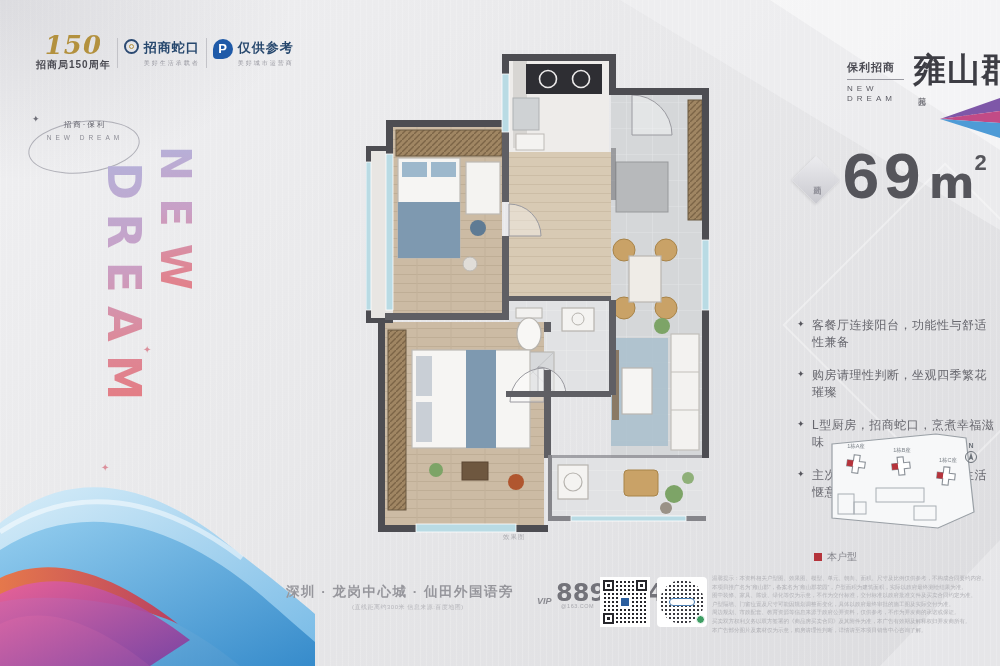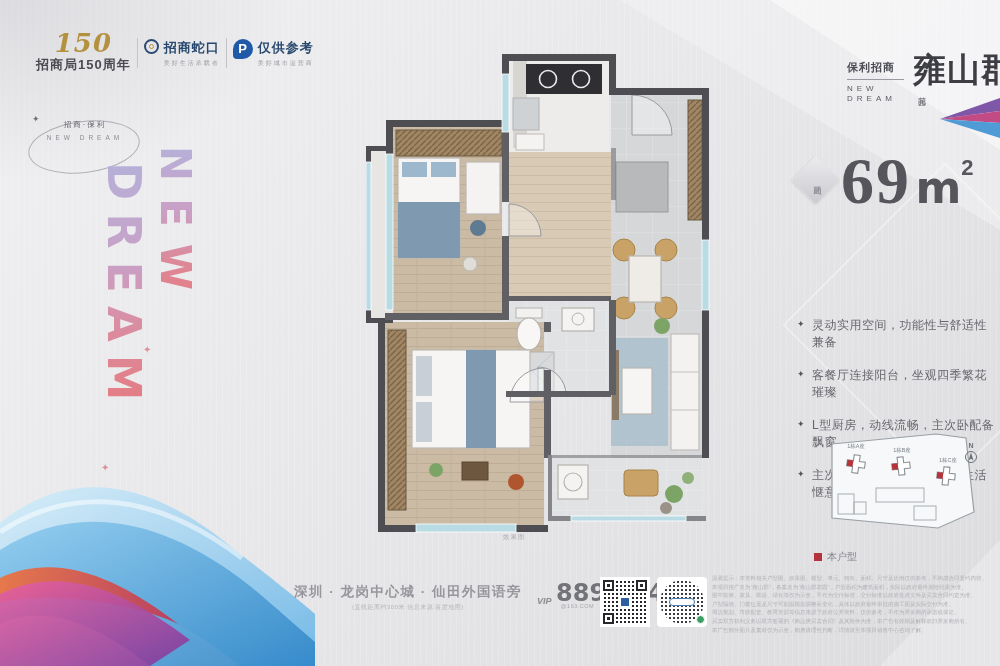--- a/index.html
+++ b/index.html
@@ -13,21 +13,21 @@
     background:radial-gradient(420px 260px at 0% 0%, rgba(40,40,60,.10), rgba(0,0,0,0) 70%); }
   .abs { position:absolute; }
   .z2 { z-index:2; }
   .z3 { z-index:3; }
 
   
   .hdr { left:36px; top:30px; height:46px; display:flex; align-items:center; gap:6px; color:#3e4a60; }
   .logo150 { text-align:center; }
   .logo150 .num { font-family:"DejaVu Serif", serif; font-style:italic; font-weight:bold;
     font-size:26px; color:#b3913e; line-height:22px; letter-spacing:1px; }
-  .logo150 .lbl { font-size:13px; font-weight:bold; color:#4a4a52; letter-spacing:1px; margin-top:2px; }
+  .logo150 .lbl { font-size:10px; font-weight:bold; color:#4a4a52; letter-spacing:1px; margin-top:2px; }
   .hdr .sep { width:1px; height:30px; background:#c3c3c8; }
   .lg { display:flex; align-items:flex-start; gap:5px; }
   .lg .ring { width:15px; height:15px; border:2px solid #2c4a72; border-radius:50%; position:relative; }
   .lg .ring::after { content:""; position:absolute; inset:3px; border:1px solid #b3913e; border-radius:50%; }
   .lg .txt .nm { font-size:13px; font-weight:bold; color:#27486e; letter-spacing:1px; }
   .lg .txt .sl { font-size:6px; color:#9a9aa2; letter-spacing:2px; margin-top:2px; }
   .pmark { width:20px; height:20px; background:#1f5aa8; border-radius:50% 50% 50% 4px;
     color:#fff; font-weight:bold; font-size:13px; display:flex; align-items:center; justify-content:center; }
 
   
@@ -61,21 +61,21 @@
     vertical-align:top; margin-left:2px; }
   .proj .c2 .rec { font-size:6.5px; color:#8f8f96; margin-top:5px; text-align:right; letter-spacing:1px; }
 
   
   .badge { left:799px; top:163px; width:34px; height:34px;
     background:linear-gradient(135deg,#ececef,#c9c9cf); transform:rotate(45deg);
     box-shadow:0 1px 3px rgba(0,0,0,.12); }
   .badge span { position:absolute; inset:0; transform:rotate(-45deg); display:flex; align-items:center;
     justify-content:center; writing-mode:vertical-rl; font-size:8px; letter-spacing:1px; color:#8f8f98; }
   .area { left:841px; top:143px; color:#55555b; }
-  .area .n { font-size:66px; font-weight:bold; font-family:Liberation Serif, serif; letter-spacing:2px; }
+  .area .n { font-size:66px; font-weight:bold; font-family:Liberation Mono, monospace; letter-spacing:2px; }
   .area .u { font-size:44px; font-weight:bold; font-family:"DejaVu Sans", sans-serif; }
   .area .s { font-size:22px; font-weight:bold; vertical-align:28px; }
   .layout { left:843px; top:226px; font-size:18px; font-weight:bold; letter-spacing:7px; color:#47474e; }
 
   
   .features { left:797px; top:317px; width:200px; }
   .feat { display:flex; align-items:flex-start; gap:7px; margin-bottom:16px;
     font-size:12px; color:#67676e; letter-spacing:.5px; }
   .feat .bul { font-size:9px; color:#55555c; line-height:15px; }
 
@@ -83,21 +83,21 @@
   .siteplan { left:818px; top:428px; }
   .legend { left:814px; top:550px; display:flex; align-items:center; gap:5px; }
   .legend .sq { width:8px; height:8px; background:#b5343c; }
   .legend .lb { font-size:10px; color:#84848b; }
 
   
   .plan { left:366px; top:50px; }
   .plan-cap { left:503px; top:533px; font-size:6.5px; color:#aeaeb3; letter-spacing:1px; }
 
   
-  .addr { left:294px; top:583px; font-size:13.5px; color:#96969c; letter-spacing:1.5px; font-weight:bold; }
+  .addr { left:286px; top:583px; font-size:13.5px; color:#96969c; letter-spacing:1.5px; font-weight:bold; }
   .addr-note { left:352px; top:603px; font-size:6px; color:#b6b6bb; letter-spacing:.5px; }
   .vip { left:537px; top:596px; font-size:9px; font-weight:bold; font-style:italic; color:#8b8b91; }
   .phone { left:556px; top:579px; font-size:24px; font-weight:bold; color:#73737a;
     font-family:"DejaVu Sans", sans-serif; letter-spacing:0; }
   .phone-sfx { left:561px; top:603px; font-size:5.5px; color:#a9a9af; letter-spacing:.5px; }
 
   
   .qr1 { left:600px; top:577px; width:50px; height:50px; background:#fff; padding:3px; }
   .qr1 .mod { position:absolute; inset:3px;
     background-image:radial-gradient(#26262b 1.1px, rgba(0,0,0,0) 1.2px);
@@ -196,29 +196,29 @@
     <span>建面约</span>
   </div>
   <div class="abs area z2">
     <span class="n">69</span>
     <span class="u">m</span><span class="s">2</span>
   </div>
 
   <div class="abs features z2">
     <div class="feat">
       <span class="bul">✦</span>
-      <span>灵动实用空间，功能性与舒适性兼备</span>
+      <span>客餐厅连接阳台，功能性与舒适性兼备</span>
     </div>
     <div class="feat">
       <span class="bul">✦</span>
-      <span>客餐厅连接阳台，坐观四季繁花璀璨</span>
+      <span>购房请理性判断，坐观四季繁花璀璨</span>
     </div>
     <div class="feat">
       <span class="bul">✦</span>
-      <span>L型厨房，动线流畅，主次卧配备飘窗</span>
+      <span>L型厨房，招商蛇口，烹煮幸福滋味</span>
     </div>
     <div class="feat">
       <span class="bul">✦</span>
       <span>主次卧配备飘窗，实用美观生活惬意</span>
     </div>
   </div>
 
   <svg class="abs siteplan z2" width="165" height="118" viewBox="0 0 165 118">
     <path d="M14,16 L118,6 L148,10 L156,84 L120,100 L14,90 Z" fill="#f7f8f9" stroke="#9aa0a6" stroke-width="1.2"></path>
     <rect x="58" y="60" width="48" height="14" fill="none" stroke="#a8aeb4" stroke-width="1"></rect>

